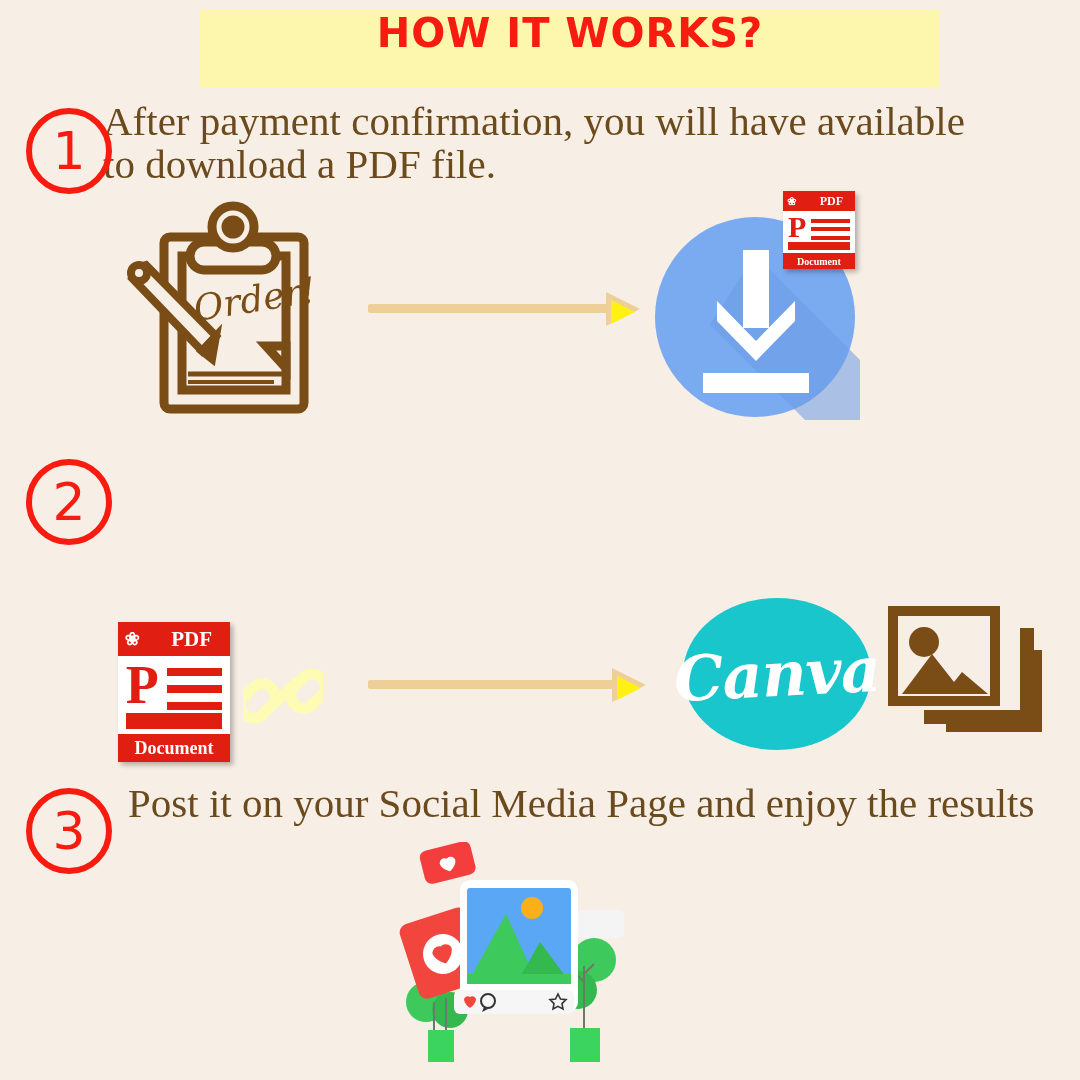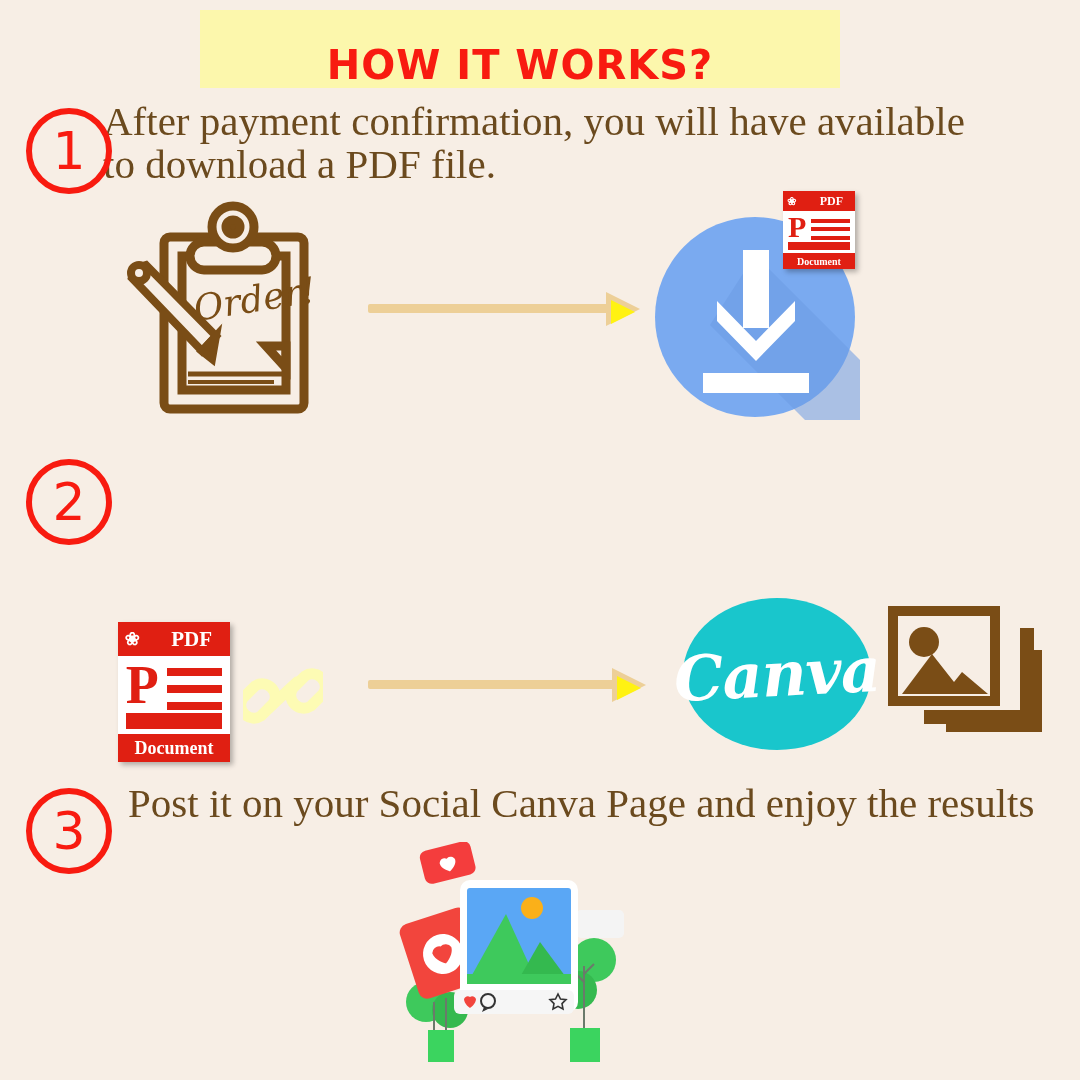--- a/index.html
+++ b/index.html
@@ -13,25 +13,25 @@
     font-family: "Liberation Serif", serif;
     overflow: hidden;
     position: relative;
   }
 
   
   .title-banner {
     position: absolute;
     left: 200px;
     top: 10px;
-    width: 640px;
+    width: 740px;
     height: 78px;
     background: #fcf7ac;
     display: flex;
-    align-items: flex-end;
+    align-items: flex-start;
     justify-content: center;
   }
   .title-text {
     font-family: "DejaVu Sans", sans-serif;
     font-weight: bold;
     font-size: 40px;
     letter-spacing: 1px;
     color: #f81b10;
     text-align: center;
   }
@@ -336,21 +336,21 @@
       <path d="M4 6 h112 v100 h-112 z M14 16 v80 h92 v-80 z" fill-rule="evenodd"></path>
       <circle cx="40" cy="42" r="15"></circle>
       <path d="M18 94 L48 54 L70 82 L78 72 L104 94 Z"></path>
     </g>
   </svg>
 </div>
 
 <div class="step" id="step3">
   <div class="step-head">
     <div class="badge">3</div>
-    <div class="step-text">Post it on your Social Canva Page and enjoy the results</div>
+    <div class="step-text">Post it on your Social Media Page and enjoy the results</div>
   </div>
 </div>
 
 <div class="social" style="left:398px; top:842px; width:230px; height:236px;">
   <svg viewBox="0 0 230 236" width="230" height="236">
 
     <rect x="178" y="68" width="48" height="28" rx="5" fill="#f4f4f4"></rect>
 
     <g>
       <circle cx="28" cy="160" r="20" fill="#3ec95c"></circle>

